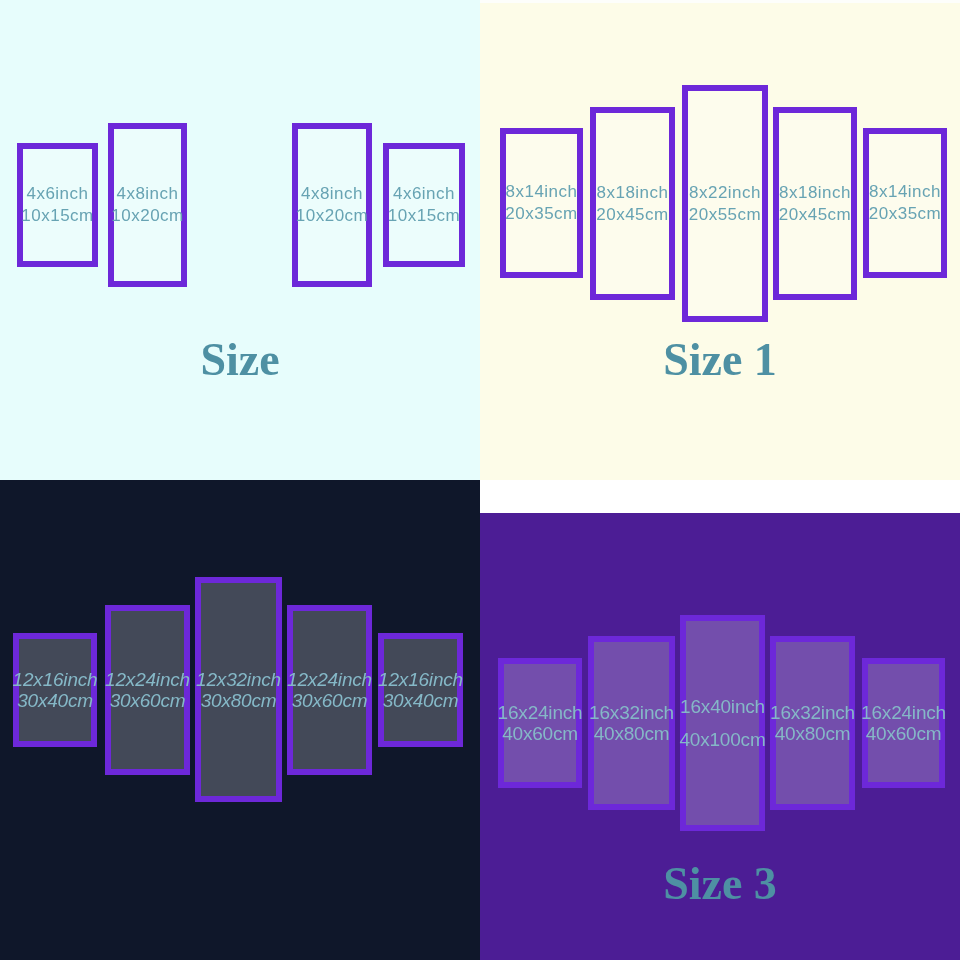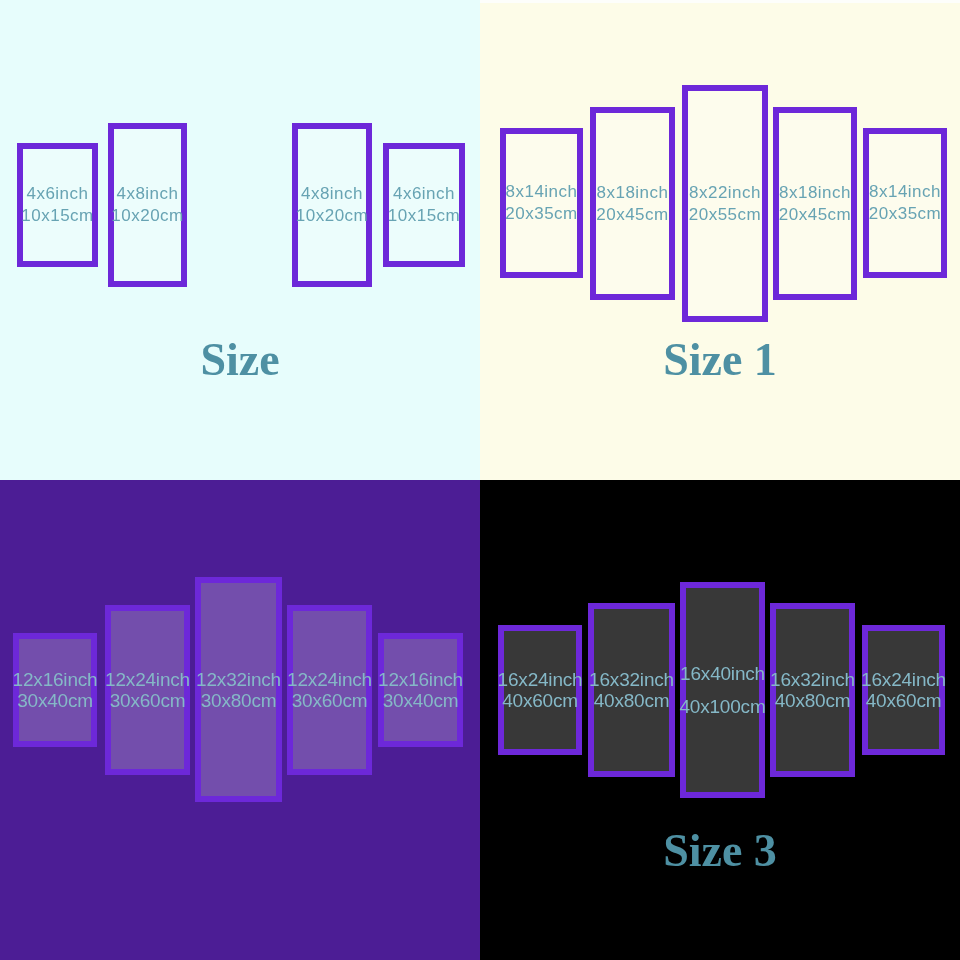--- a/index.html
+++ b/index.html
@@ -10,22 +10,22 @@
   }
   .grid {
     width: 960px; height: 960px;
     display: grid;
     grid-template-columns: 480px 480px;
     grid-template-rows: 480px 480px;
   }
   .quadrant { position: relative; overflow: hidden; }
   .q0 { background: #e7fdfc; }
   .q1 { background: #fdfce8; }
-  .q2 { background: #4c1d95; }
-  .q3 { background: #000000; }
+  .q2 { background: #0f172a; font-style: italic; }
+  .q3 { background: #4c1d95; margin-top: 33px; }
 
   .white-strip {
     position: absolute; top: 0; left: 0;
     width: 100%; height: 3px;
     background: #fdfefb;
   }
 
   .panel {
     position: absolute;
     box-sizing: border-box;

